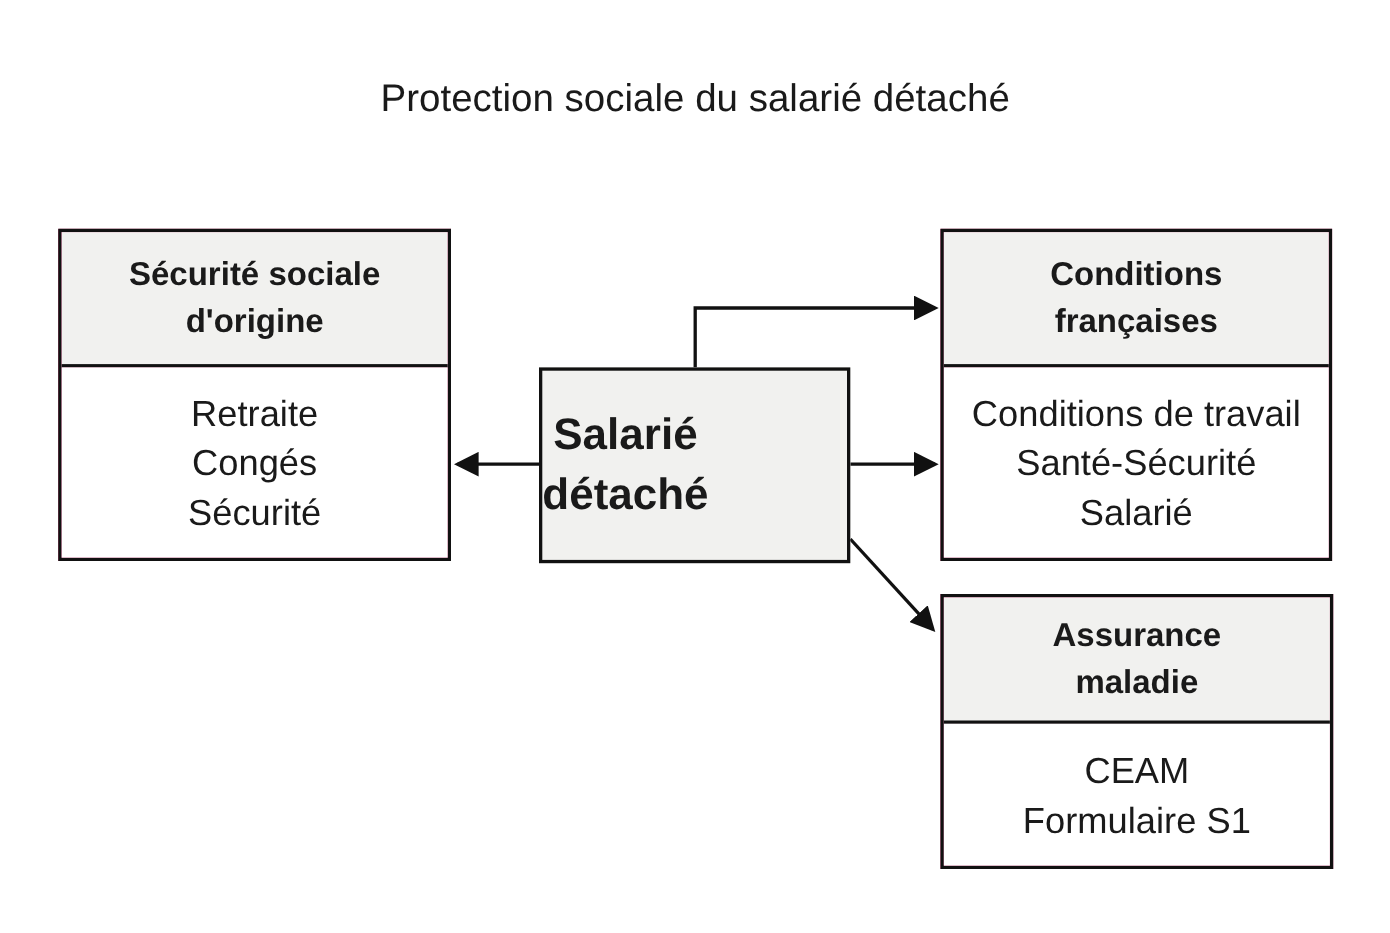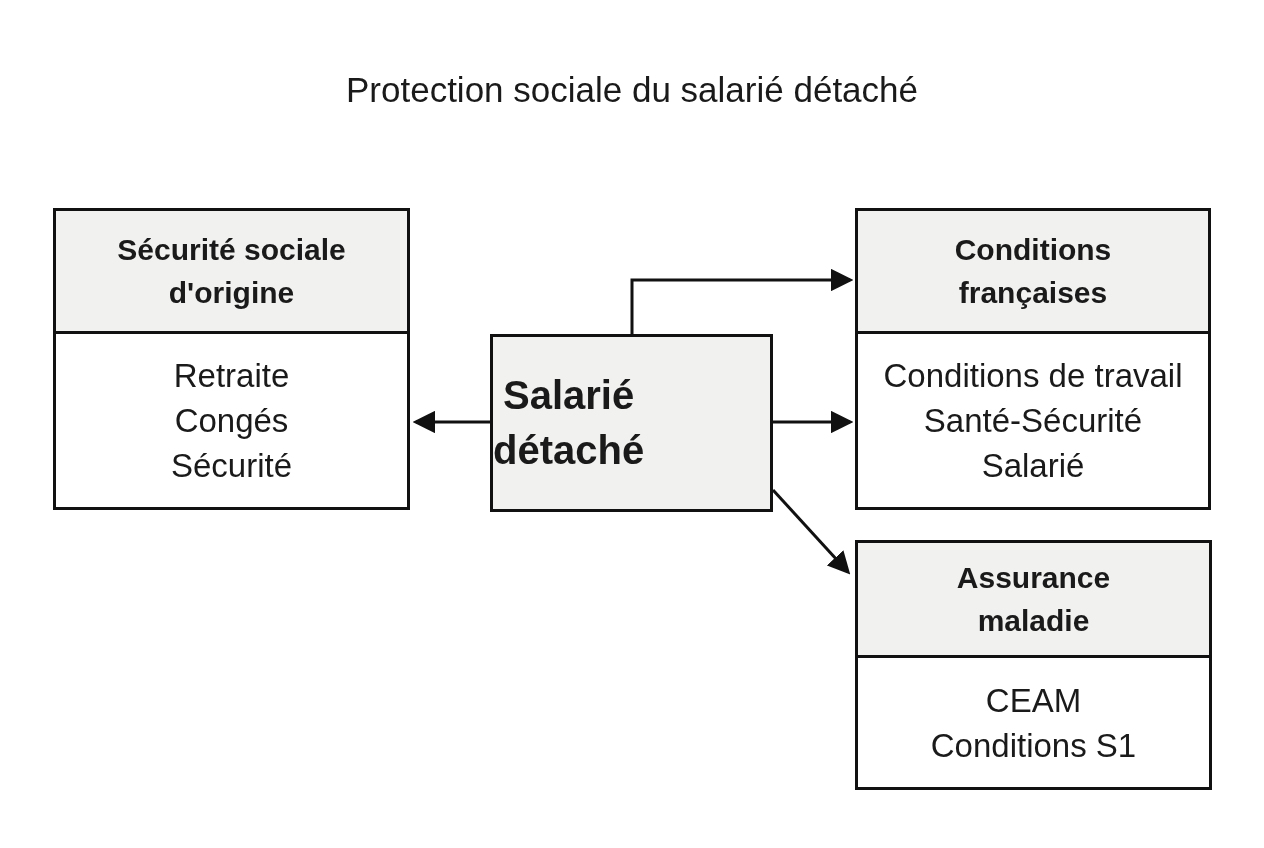--- a/index.html
+++ b/index.html
@@ -133,17 +133,17 @@
       <div>Santé-Sécurité</div>
       <div>Salarié</div>
     </div>
   </div>
 
   <div class="node node-right-bottom">
     <div class="node-header">Assurance
 maladie</div>
     <div class="node-body">
       <div>CEAM</div>
-      <div>Conditions S1</div>
+      <div>Formulaire S1</div>
     </div>
   </div>
 
 </div>
 
 </body></html>

